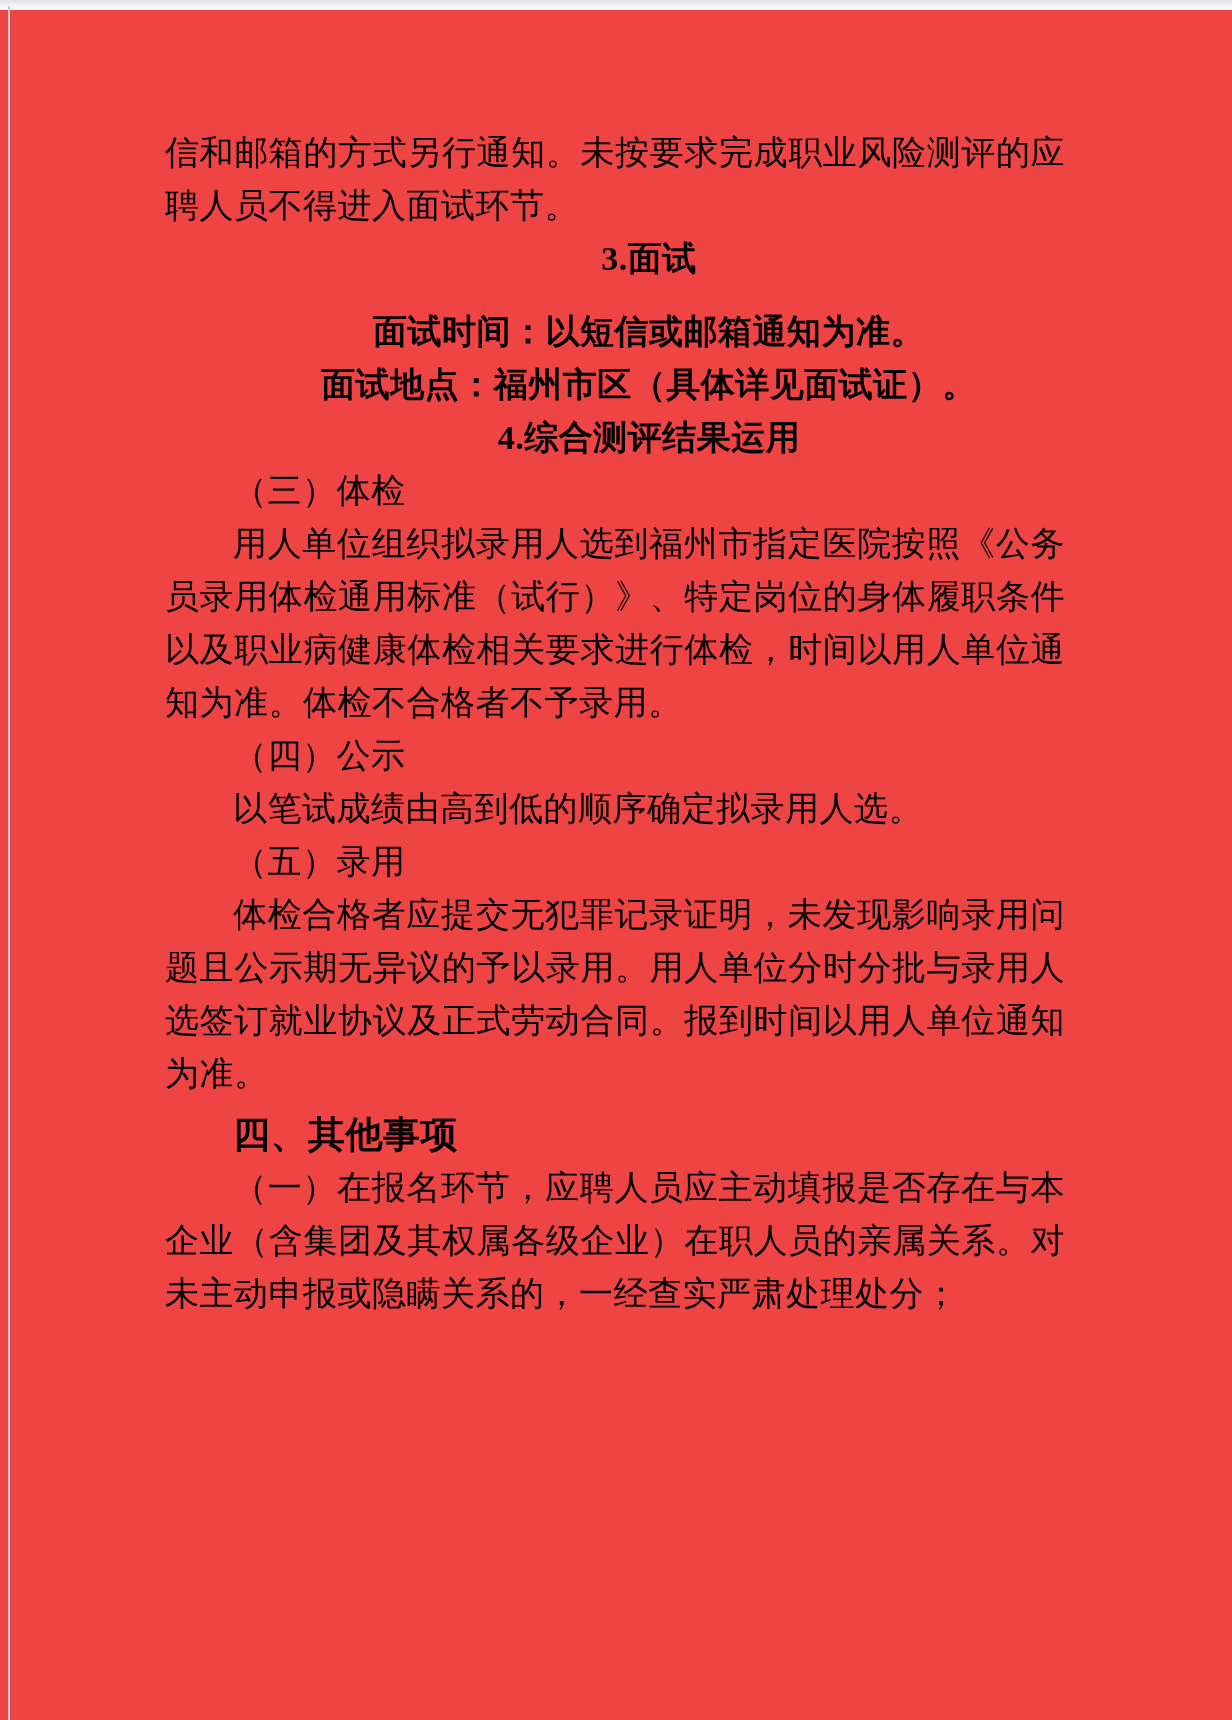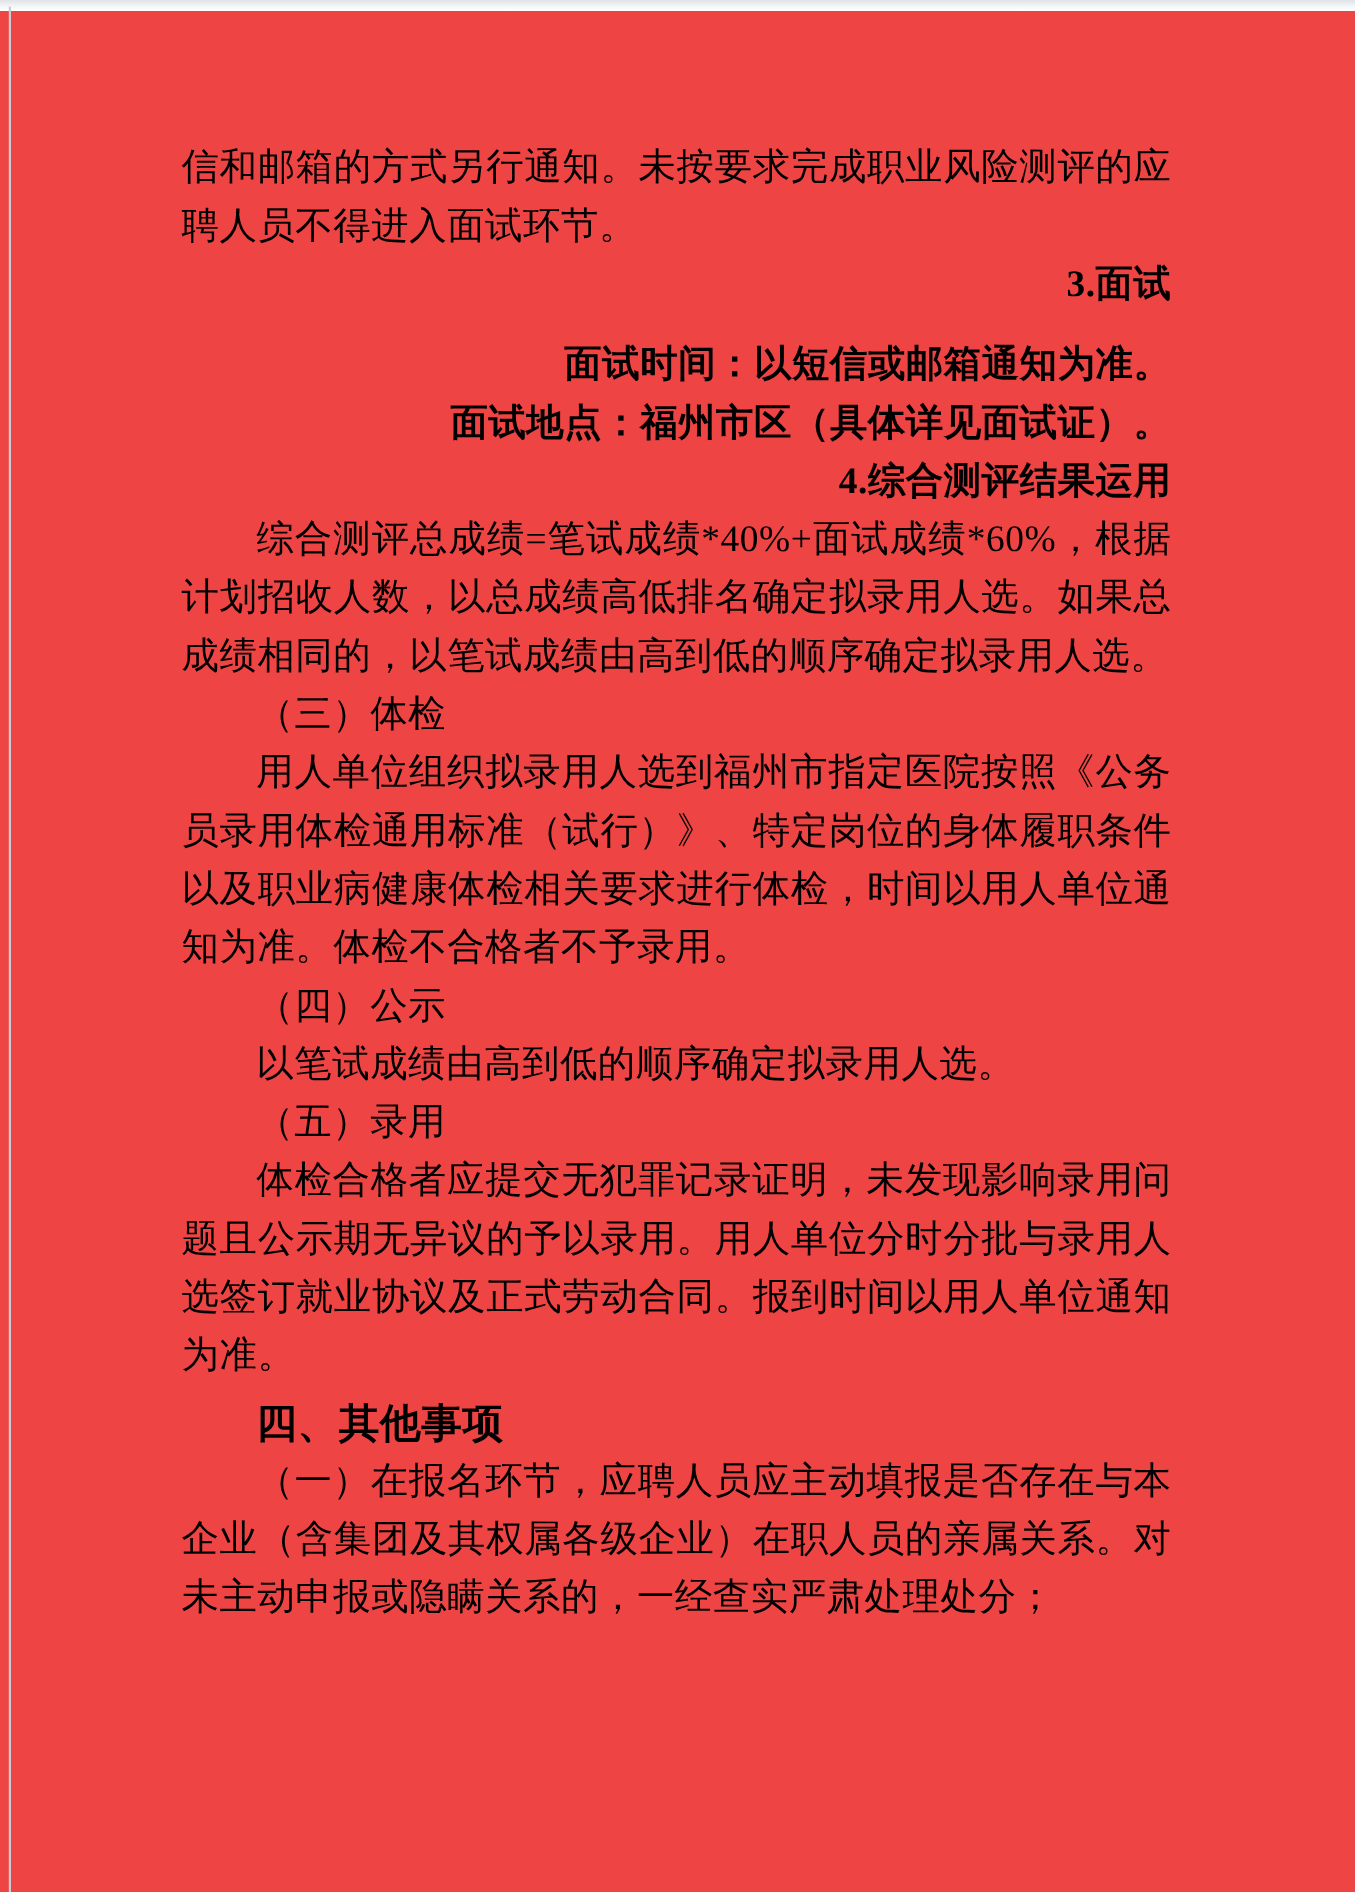--- a/index.html
+++ b/index.html
@@ -41,21 +41,21 @@
   }
   .content p {
     margin: 0;
     padding: 0;
   }
   .content p.indent {
     text-indent: 68px;
   }
   .content p.bold {
     font-weight: bold;
-    text-align: right;
+    text-align: center;
     font-family: Liberation Serif, serif;
   }
   .content p.space-before {
     margin-top: 20px;
   }
   .content p.heading {
     font-family: "Liberation Sans", "DejaVu Sans", sans-serif;
     font-weight: bold;
     font-size: 37px;
     text-align: left;
@@ -67,21 +67,20 @@
 
 <div class="page">
   <div class="top-shadow"></div>
   <div class="left-edge"></div>
   <div class="content" id="doc-content">
       <p class="">信和邮箱的方式另行通知。未按要求完成职业风险测评的应聘人员不得进入面试环节。</p>
       <p class="bold indent">3.面试</p>
       <p class="bold indent space-before">面试时间：以短信或邮箱通知为准。</p>
       <p class="bold indent">面试地点：福州市区（具体详见面试证）。</p>
       <p class="bold indent">4.综合测评结果运用</p>
-      <p class="indent">综合测评总成绩=笔试成绩*40%+面试成绩*60%，根据计划招收人数，以总成绩高低排名确定拟录用人选。如果总成绩相同的，以笔试成绩由高到低的顺序确定拟录用人选。</p>
       <p class="indent">（三）体检</p>
       <p class="indent">用人单位组织拟录用人选到福州市指定医院按照《公务员录用体检通用标准（试行）》、特定岗位的身体履职条件以及职业病健康体检相关要求进行体检，时间以用人单位通知为准。体检不合格者不予录用。</p>
       <p class="indent">（四）公示</p>
       <p class="indent">以笔试成绩由高到低的顺序确定拟录用人选。</p>
       <p class="indent">（五）录用</p>
       <p class="indent">体检合格者应提交无犯罪记录证明，未发现影响录用问题且公示期无异议的予以录用。用人单位分时分批与录用人选签订就业协议及正式劳动合同。报到时间以用人单位通知为准。</p>
       <p class="heading indent">四、其他事项</p>
       <p class="indent">（一）在报名环节，应聘人员应主动填报是否存在与本企业（含集团及其权属各级企业）在职人员的亲属关系。对未主动申报或隐瞒关系的，一经查实严肃处理处分；</p>
     </div>
 </div>

